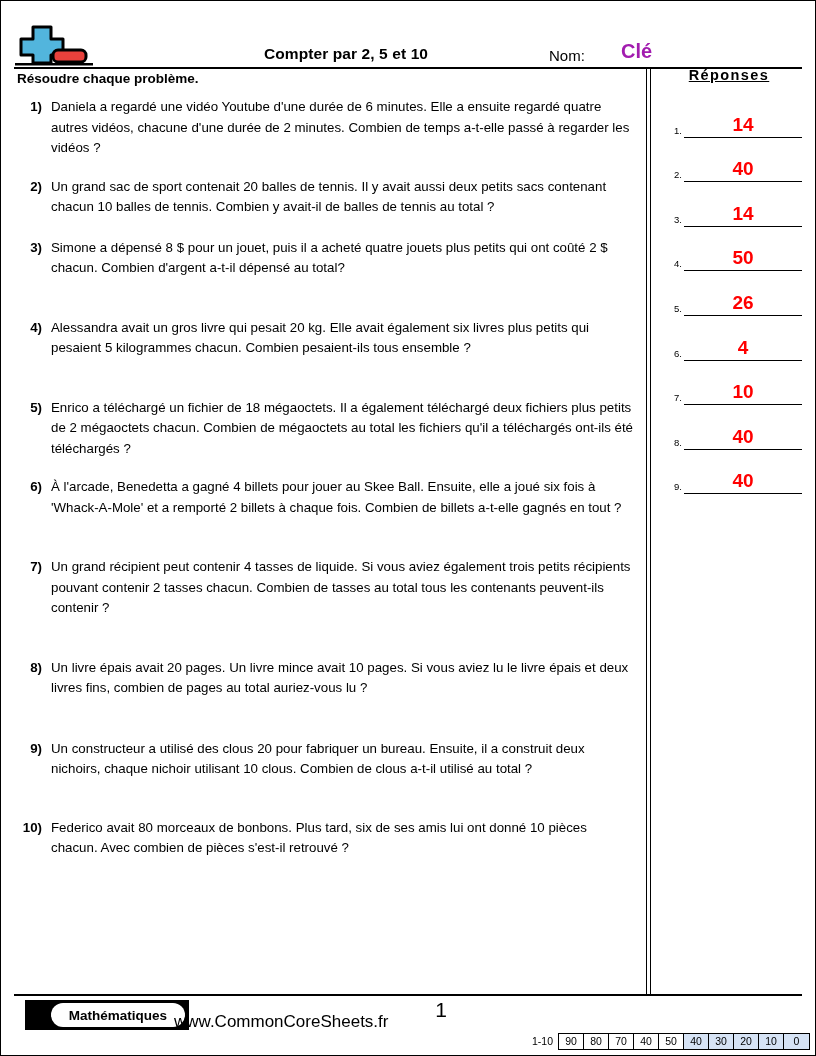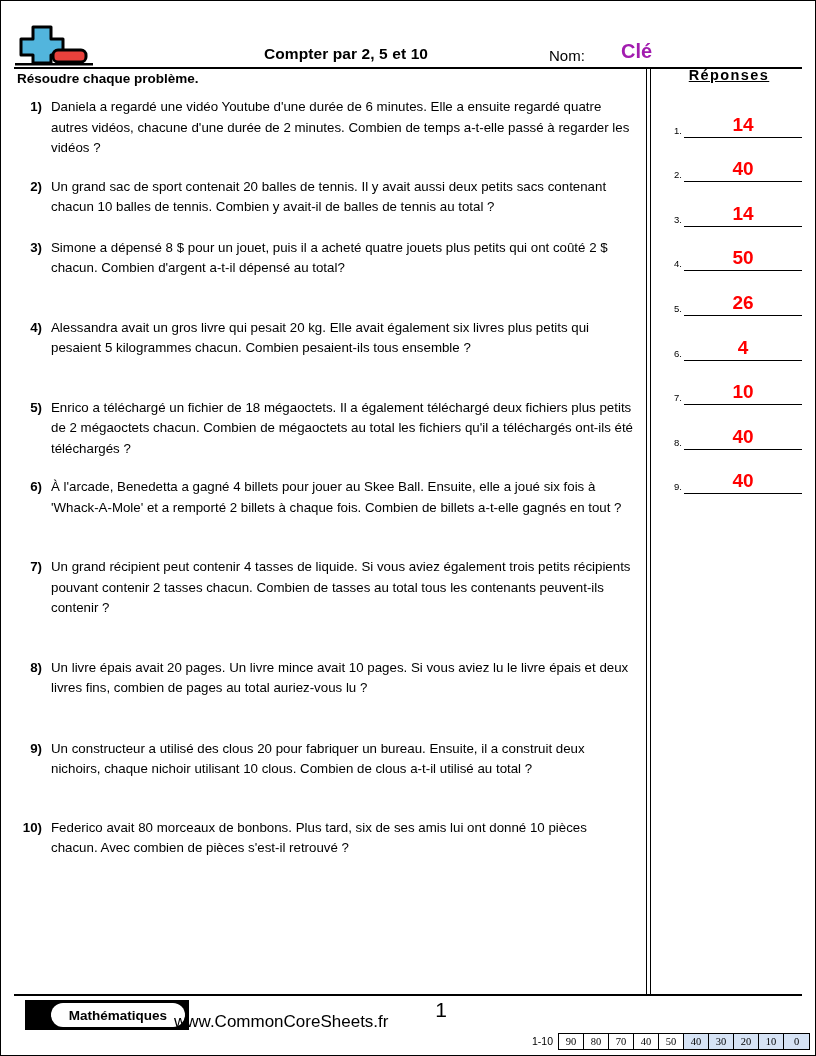--- a/index.html
+++ b/index.html
@@ -237,21 +237,20 @@
   .scale-label {
     font-size: 10.5px;
     padding-right: 5px;
     line-height: 17px;
   }
   .scale-cells {
     display: flex;
     border: 1px solid #000000;
     box-sizing: border-box;
     height: 17px;
-    font-family: Liberation Serif, serif;
   }
   .scale-cell {
     width: 25px;
     border-right: 1px solid #000000;
     box-sizing: border-box;
     font-size: 10.5px;
     text-align: center;
     line-height: 15px;
     background: #ffffff;
   }

